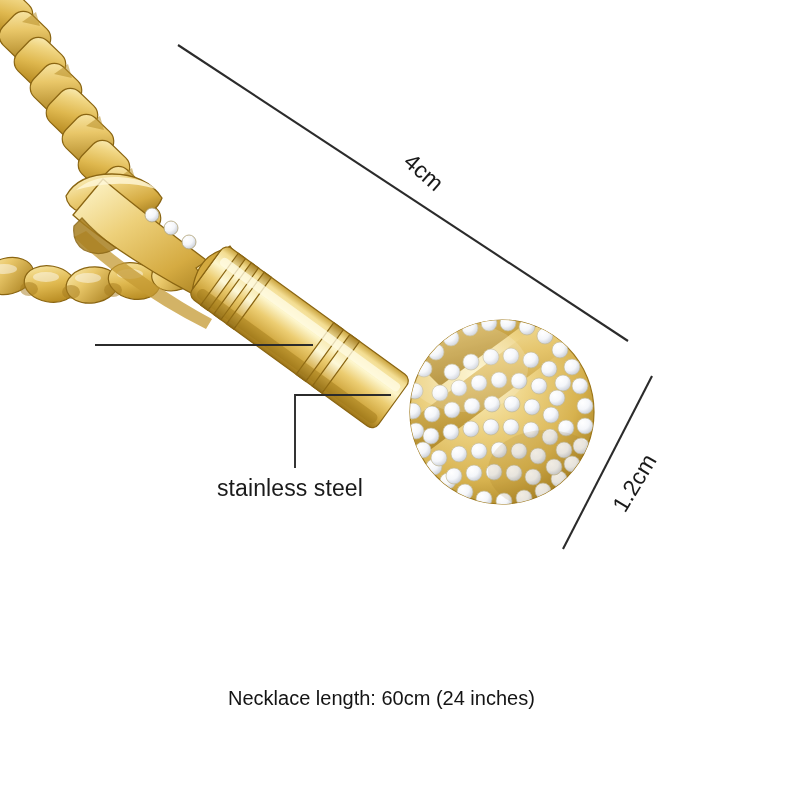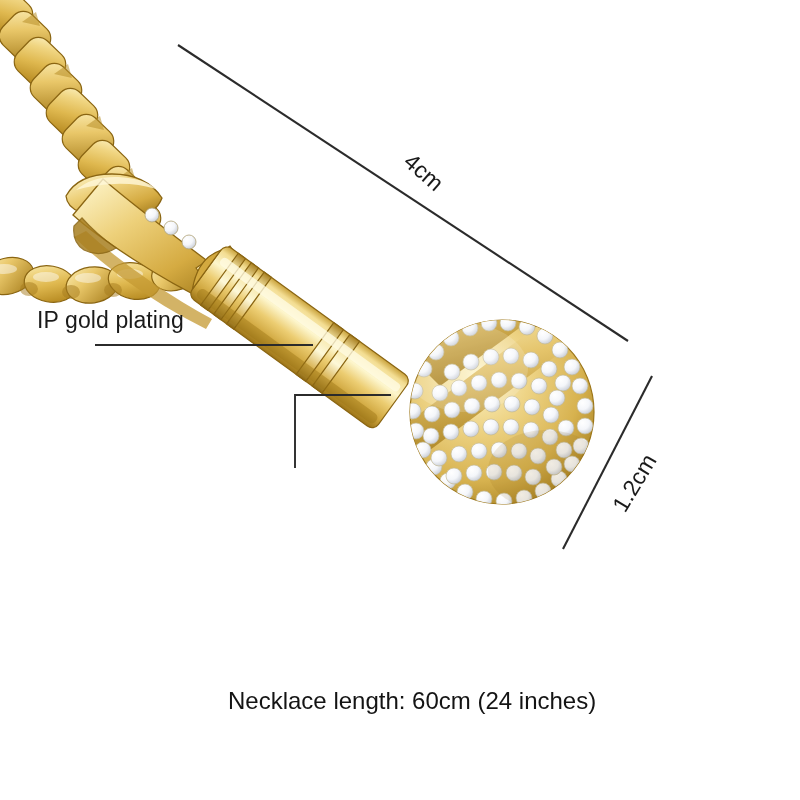--- a/index.html
+++ b/index.html
@@ -25,21 +25,21 @@
     color: #1a1a1a;
     white-space: nowrap;
     letter-spacing: 0.1px;
   }
   #label-ip-gold-plating { left: 37px; top: 307px; }
   #label-stainless-steel { left: 217px; top: 475px; }
 
   .spec-line {
     position: absolute;
     font-family: "Liberation Sans", sans-serif;
-    font-size: 24px;
+    font-size: 20px;
     color: #141414;
     white-space: nowrap;
   }
   #spec-necklace-length { left: 228px; top: 687px; }
   #spec-net-weight      { left: 292px; top: 731px; }
 
   
   .dim-caption {
     position: absolute;
     font-family: "Liberation Sans", sans-serif;
@@ -302,22 +302,22 @@
 
     <line x1="178" y1="45" x2="628" y2="341" stroke="#2b2b2b" stroke-width="2.1"></line>
 
     <line x1="652" y1="376" x2="563" y2="549" stroke="#2b2b2b" stroke-width="2.1"></line>
 
     <line x1="95" y1="345" x2="313" y2="345" stroke="#2b2b2b" stroke-width="1.9"></line>
 
     <polyline points="295,468 295,395 391,395" fill="none" stroke="#2b2b2b" stroke-width="1.9"></polyline>
   </svg>
 
-  <div class="anno-label" id="label-ip-gold-plating">IP gold plating</div>
-
+
+  <div class="anno-label" id="label-stainless-steel">stainless steel</div>
 
   <div class="dim-caption" id="dim-caption-length">4cm</div>
 
   <div class="dim-caption" id="dim-caption-width">1.2cm</div>
 
   <div class="spec-line" id="spec-necklace-length">Necklace length: 60cm (24 inches)</div>
 
 
 </div>
 

